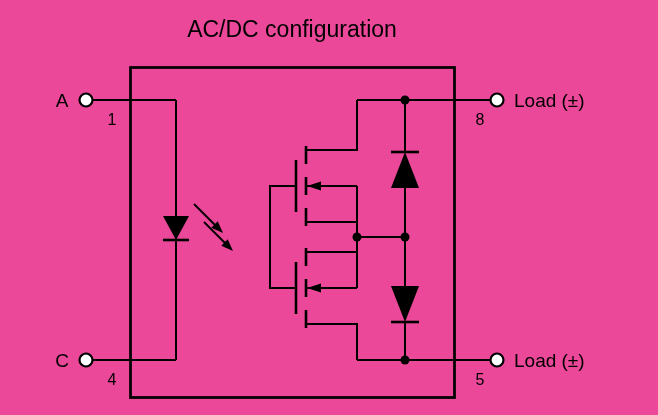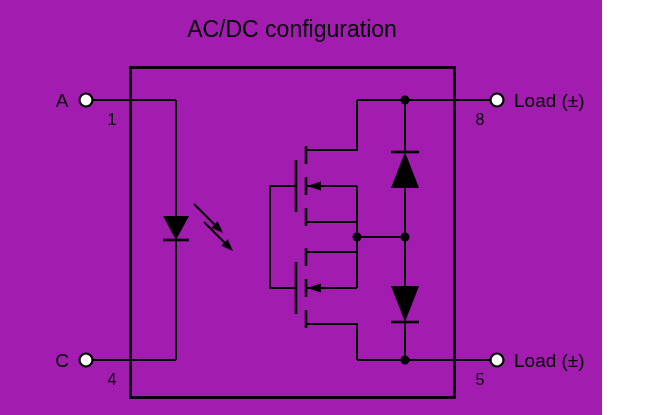--- a/index.html
+++ b/index.html
@@ -2,23 +2,23 @@
 <html><head>
 <meta charset="utf-8">
 <style>
   html, body {
     margin: 0;
     padding: 0;
     background: #ffffff;
   }
   .canvas {
     position: relative;
-    width: 602px;
+    width: 658px;
     height: 415px;
-    background: #a21caf;
+    background: #ec4899;
     overflow: hidden;
     font-family: "Liberation Sans", sans-serif;
   }
   .canvas svg {
     display: block;
     width: 658px;
     height: 415px;
   }
   .wire  { stroke: #000; stroke-width: 2;    fill: none; }
   .plate { stroke: #000; stroke-width: 2.6;  fill: none; }

